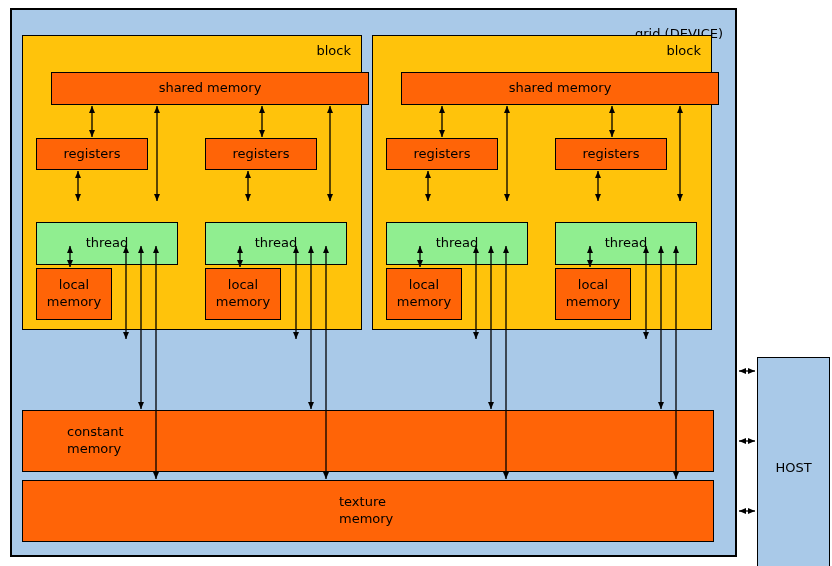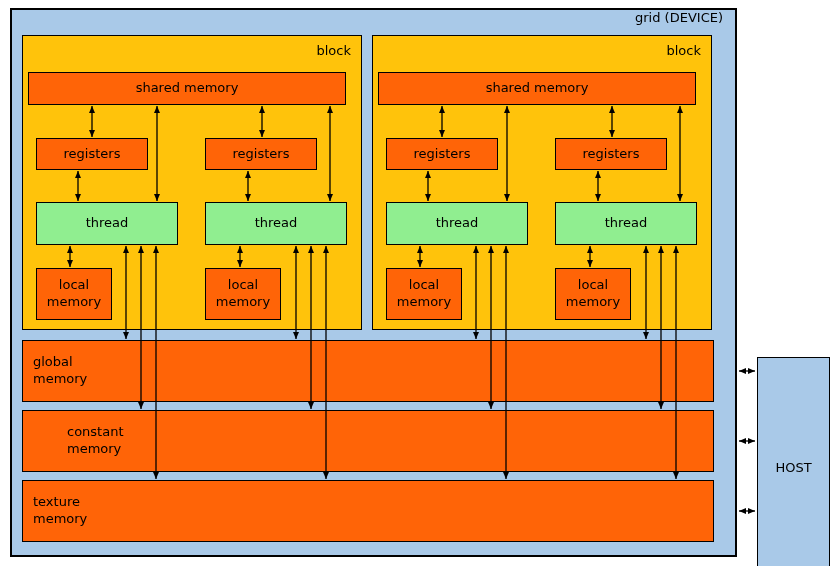--- a/index.html
+++ b/index.html
@@ -20,21 +20,21 @@
   
   .device {
     position: absolute;
     left: 10px; top: 8px;
     width: 727px; height: 549px;
     background: var(--c-device, #a9c9e8);
     border: 2px solid var(--c-border, #000);
   }
   .device-label {
     position: absolute;
-    right: 12px; top: 0;
+    right: 12px; top: 16px;
     white-space: nowrap;
   }
 
   
   .block {
     position: absolute;
     width: 340px; height: 295px;
     top: 25px;
     background: var(--c-block, #ffc30b);
     border: 1px solid var(--c-border, #000);
@@ -51,44 +51,44 @@
   .obox {
     position: absolute;
     background: var(--c-memory, #ff6407);
     border: 1px solid var(--c-border, #000);
     display: flex;
     align-items: center;
     justify-content: center;
     text-align: center;
     line-height: 1.3;
   }
-  .shared { left: 5px; top: 36px; width: 318px; height: 33px; }
+  .shared { left: 28px; top: 36px; width: 318px; height: 33px; }
   .reg-0  { left: 13px;  top: 102px; width: 112px; height: 32px; }
   .reg-1  { left: 182px; top: 102px; width: 112px; height: 32px; }
-  .thread { background: var(--c-thread, #90ee90); }
+  .thread { background: var(--c-thread, #90ee90); margin-top: 20px; }
   .thr-0  { left: 13px;  top: 166px; width: 142px; height: 43px; }
   .thr-1  { left: 182px; top: 166px; width: 142px; height: 43px; }
   .loc-0  { left: 13px;  top: 232px; width: 76px;  height: 52px; }
   .loc-1  { left: 182px; top: 232px; width: 76px;  height: 52px; }
 
   
   .membar {
     position: absolute;
     left: 10px;
     width: 692px; height: 62px;
     background: var(--c-memory, #ff6407);
     border: 1px solid var(--c-border, #000);
     display: flex;
     align-items: center;
     padding-left: 10px;
   }
   .membar .lbl { display: inline-block; width: 68px; line-height: 1.3; }
   .membar-0 { top: 330px; }
   .membar-1 { top: 400px; padding-left: 44px; }
-  .membar-2 { top: 470px; }
+  .membar-2 { top: 470px; justify-content: center; }
 
   
   .host {
     position: absolute;
     left: 757px; top: 357px;
     width: 73px; height: 220px;
     background: var(--c-device, #a9c9e8);
     border: 1px solid var(--c-border, #000);
     display: flex;
     align-items: center;
@@ -127,23 +127,20 @@
       <div class="block-label">block</div>
       <div class="obox shared">shared memory</div>
       <div class="obox reg-0">registers</div>
       <div class="obox reg-1">registers</div>
       <div class="obox thread thr-0">thread</div>
       <div class="obox thread thr-1">thread</div>
       <div class="obox loc-0">local memory</div>
       <div class="obox loc-1">local memory</div>
     </div>
 
-    <div class="membar membar-0">
-      <span class="lbl">global memory</span>
-    </div>
     <div class="membar membar-1">
       <span class="lbl">constant memory</span>
     </div>
     <div class="membar membar-2">
       <span class="lbl">texture memory</span>
     </div>
   </div>
 
   <div class="host">
     <span>HOST</span>

